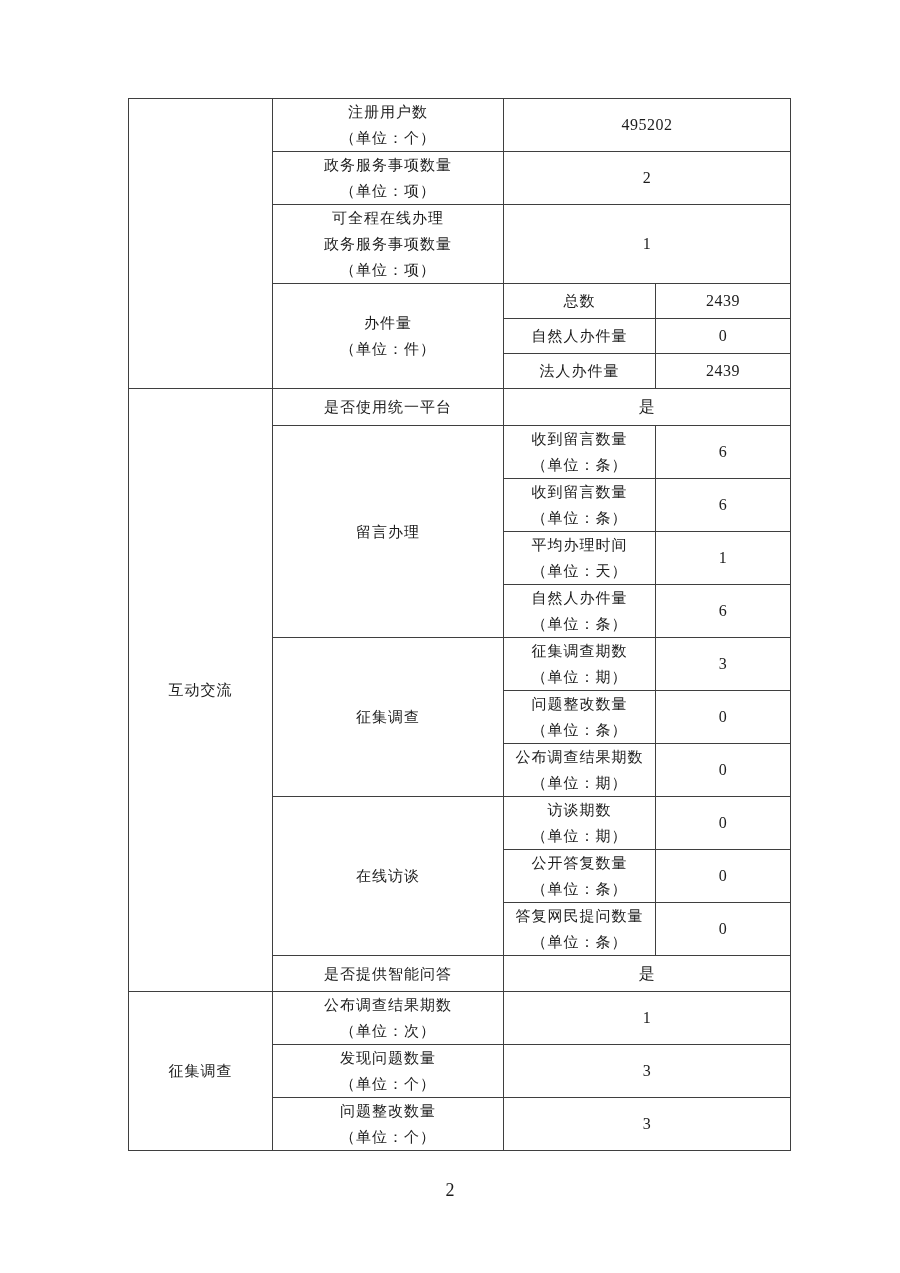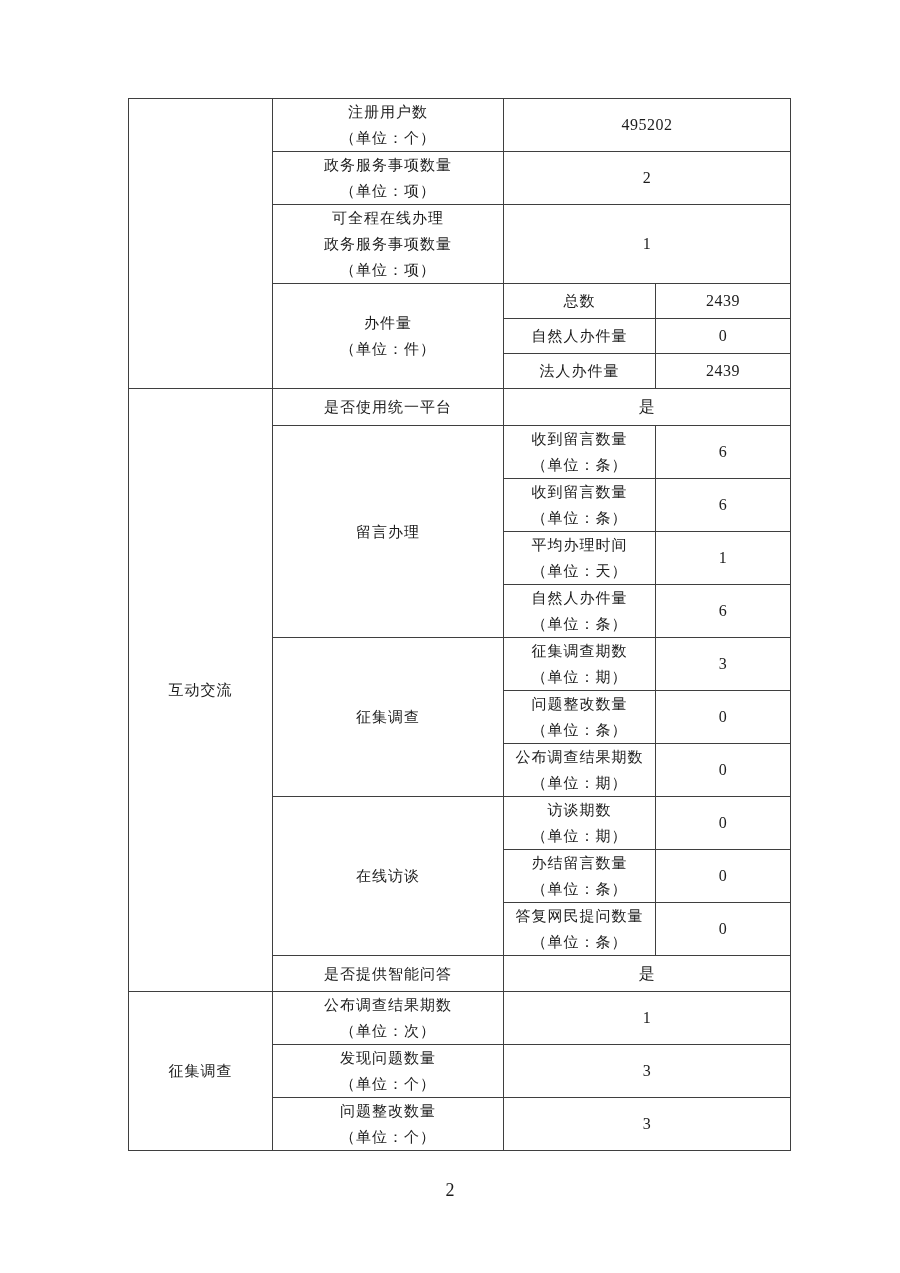--- a/index.html
+++ b/index.html
@@ -211,21 +211,21 @@
         <td class="sub-cell">
           <div class="cell-line">访谈期数</div>
           <div class="cell-line">（单位：期）</div>
         </td>
         <td class="value-cell">
           <div class="cell-line">0</div>
         </td>
       </tr>
       <tr style="height: 52px;">
         <td class="sub-cell">
-          <div class="cell-line">办结留言数量</div>
+          <div class="cell-line">公开答复数量</div>
           <div class="cell-line">（单位：条）</div>
         </td>
         <td class="value-cell">
           <div class="cell-line">0</div>
         </td>
       </tr>
       <tr style="height: 52px;">
         <td class="sub-cell">
           <div class="cell-line">答复网民提问数量</div>
           <div class="cell-line">（单位：条）</div>

